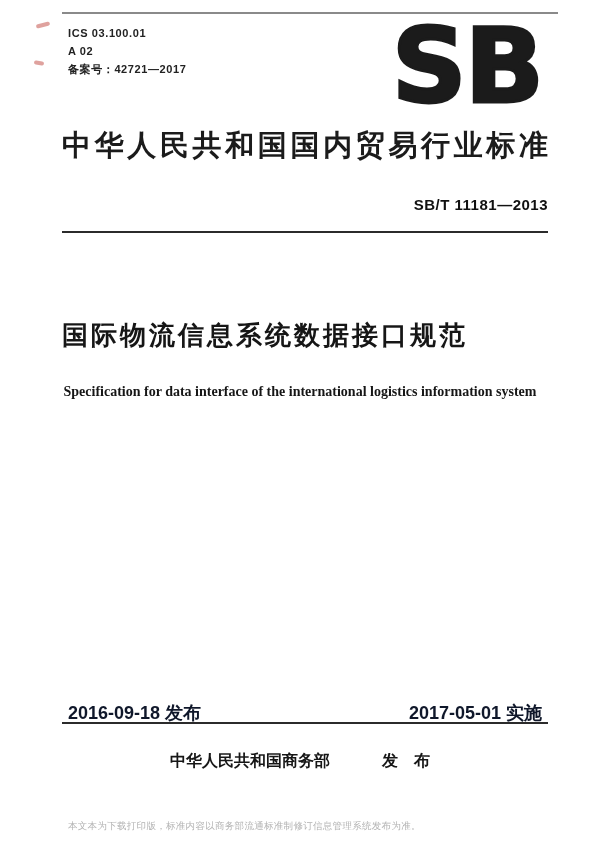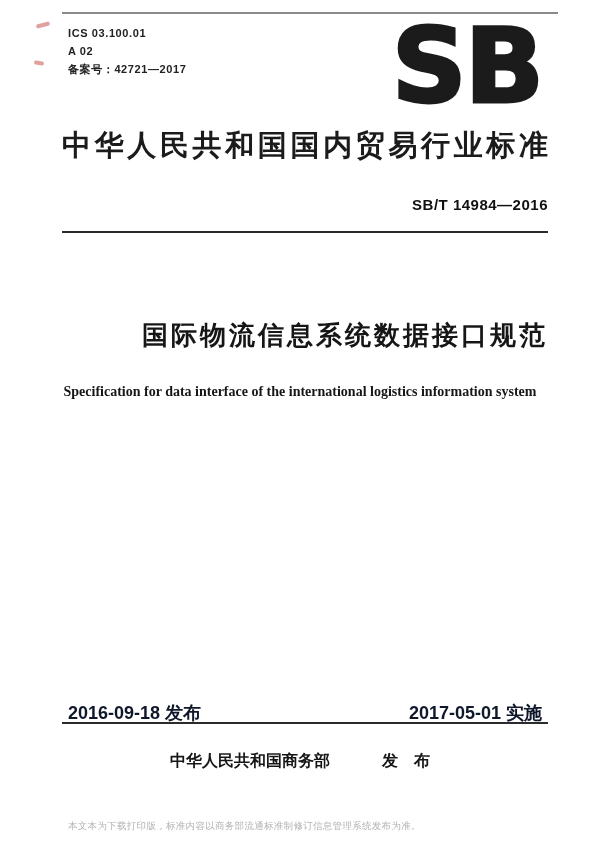--- a/index.html
+++ b/index.html
@@ -70,21 +70,21 @@
     top: 231px; left: 62px; width: 486px; height: 2px;
     background: #2b2b2b;
   }
   .title-zh {
     position: absolute;
     top: 318px; left: 62px; width: 486px;
     margin: 0;
     font-size: 26px;
     font-weight: 600;
     letter-spacing: 3px;
-    text-align: right;
+    text-align: left;
     color: #161616;
     white-space: nowrap;
   }
   .title-en {
     position: absolute;
     top: 384px; left: 0; width: 600px;
     font-family: "Liberation Serif", serif;
     font-size: 14px;
     font-weight: 700;
     text-align: center;
@@ -137,21 +137,21 @@
   <div class="meta-block">
     <div>ICS 03.100.01</div>
     <div>A 02</div>
     <div>备案号：42721—2017</div>
   </div>
 
   <div class="sb-logo">SB</div>
 
   <h1 class="org-title">中华人民共和国国内贸易行业标准</h1>
 
-  <div class="std-code">SB/T 14984—2016</div>
+  <div class="std-code">SB/T 11181—2013</div>
 
   <div class="main-rule"></div>
 
   <h2 class="title-zh">国际物流信息系统数据接口规范</h2>
 
   <div class="title-en">Specification for data interface of the international logistics information system</div>
 
   <div class="dates-row">
     <div>
       <span>2016-09-18</span>

